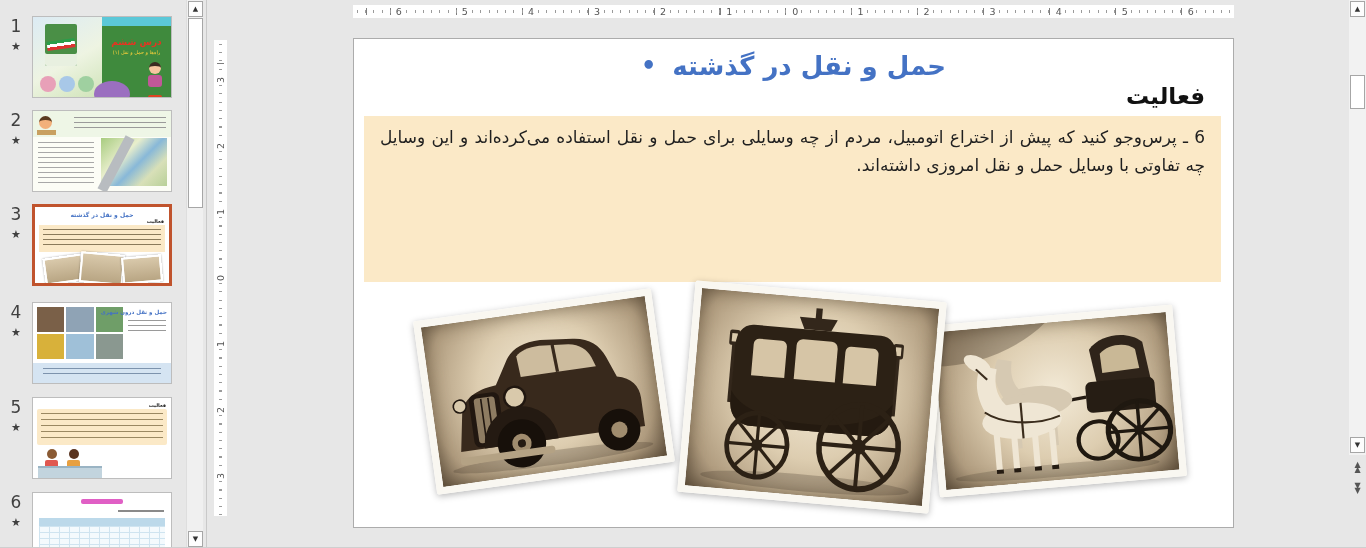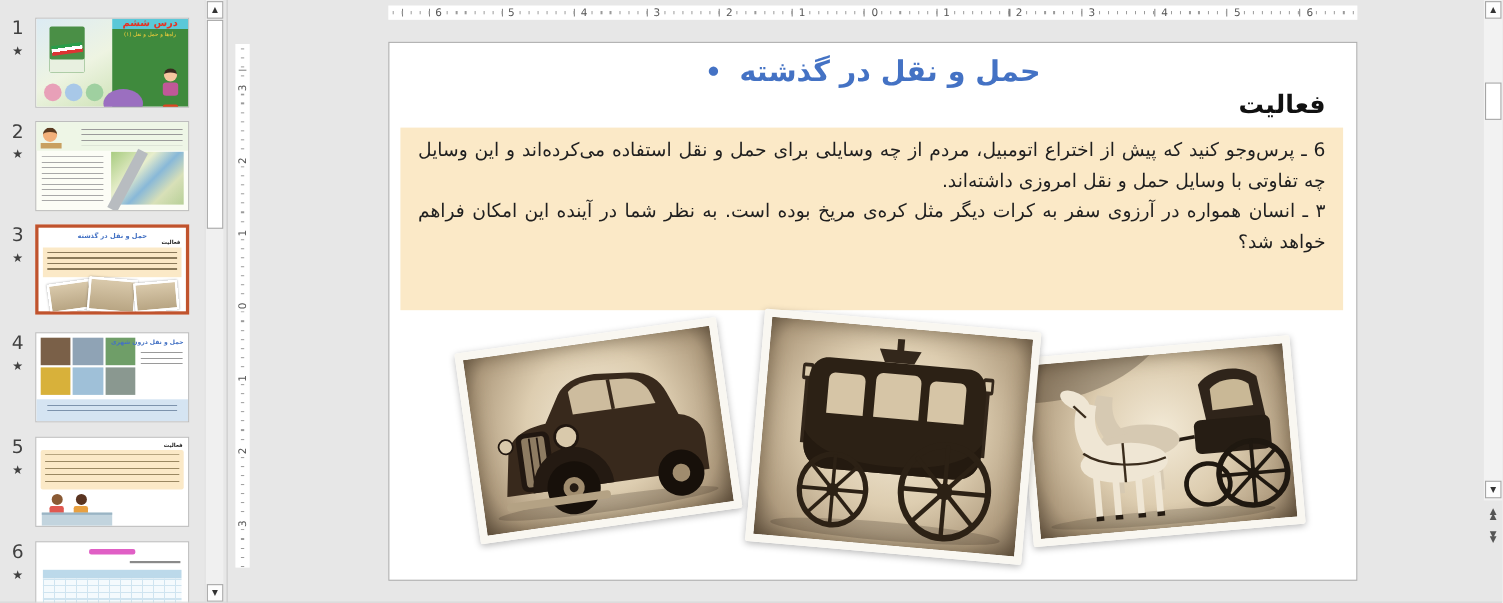--- a/index.html
+++ b/index.html
@@ -23,21 +23,21 @@
   .thumb.sel{border:3px solid var(--selected-border);}
 
   
   .t1l{position:absolute;left:0;top:0;width:50%;height:100%;background:linear-gradient(150deg,#dcebf4,#eef4e2 55%,#cfe3b8);}
   .t1book{position:absolute;left:12px;top:7px;width:32px;height:42px;background:#4a8f46;border-radius:2px;box-shadow:inset 0 -12px 0 #e8f0e0;}
   .t1book::after{content:"";position:absolute;left:2px;top:16px;width:28px;height:9px;
     background:linear-gradient(180deg,#2a9d4a 0 33%,#fff 33% 66%,#d33 66%);transform:rotate(-8deg);}
   .t1c{position:absolute;bottom:5px;width:16px;height:16px;border-radius:50%;}
   .t1c1{left:7px;background:#e8a0b8;}.t1c2{left:26px;background:#a8c8e8;}.t1c3{left:45px;background:#9fd0a0;}
   .t1r{position:absolute;right:0;top:0;width:50%;height:100%;background:linear-gradient(180deg,#5bc8d8 0 9px,#3f8a3d 9px);}
-  .t1title{margin-top:0;text-align:center;font-size:9px;font-weight:bold;color:#e63322;}
+  .t1title{margin-top:20px;text-align:center;font-size:9px;font-weight:bold;color:#e63322;}
   .t1sub{margin-top:2px;text-align:center;font-size:5px;color:#ffd23a;}
   .t1hill{position:absolute;left:-8px;bottom:-10px;width:36px;height:26px;background:#9b6fc0;border-radius:50%;}
   .t1boy{position:absolute;right:7px;bottom:3px;width:18px;height:32px;}
   .t1boy .head{width:12px;height:12px;border-radius:50%;background:#f6c6a0;border-top:4px solid #3a2a20;margin:0 auto;}
   .t1boy .bod{width:14px;height:12px;background:#c05898;border-radius:3px;margin:1px auto 0;}
   .t1boy .bod::after{content:"";position:absolute;left:2px;bottom:-5px;width:14px;height:4px;background:#d42;border-radius:2px;}
 
   
   .t2{background:#fcfdf6;}
   .t2band{position:absolute;top:0;left:0;width:100%;height:26px;background:#eef6e6;}
@@ -283,21 +283,20 @@
 
     <div class="slide-title">
       <span class="bullet">•</span>
       <span>حمل و نقل در گذشته</span>
     </div>
 
     <div class="heading">فعالیت</div>
 
     <div class="activity-box">
       <p>6 ـ پرس‌وجو کنید که پیش از اختراع اتومبیل، مردم از چه وسایلی برای حمل و نقل استفاده می‌کرده‌اند و این وسایل چه تفاوتی با وسایل حمل و نقل امروزی داشته‌اند.</p>
-      <p>۳ ـ انسان همواره در آرزوی سفر به کرات دیگر مثل کره‌ی مریخ بوده است. به نظر شما در آینده این امکان فراهم خواهد شد؟</p>
     </div>
 
     <div class="photos">
 
       <figure class="photo ph1">
         <svg viewBox="0 0 280 200" preserveAspectRatio="none">
           <ellipse cx="140" cy="183" rx="125" ry="9" fill="rgba(61,48,35,0.25)"></ellipse>
           <path d="M28,160 L36,112 C40,96 56,86 82,84 L100,54 C108,42 122,36 144,36 L184,40 C204,42 216,52 222,68 L232,94 C250,98 258,110 258,124 L258,160 Z" fill="#38291c"></path>
           <path d="M112,52 C118,46 128,43 142,43 L178,46 C192,48 200,56 204,66 L208,78 L114,78 Z" fill="#cdbc9e"></path>
           <line x1="158" y1="44" x2="160" y2="78" stroke="#38291c" stroke-width="4"></line>

